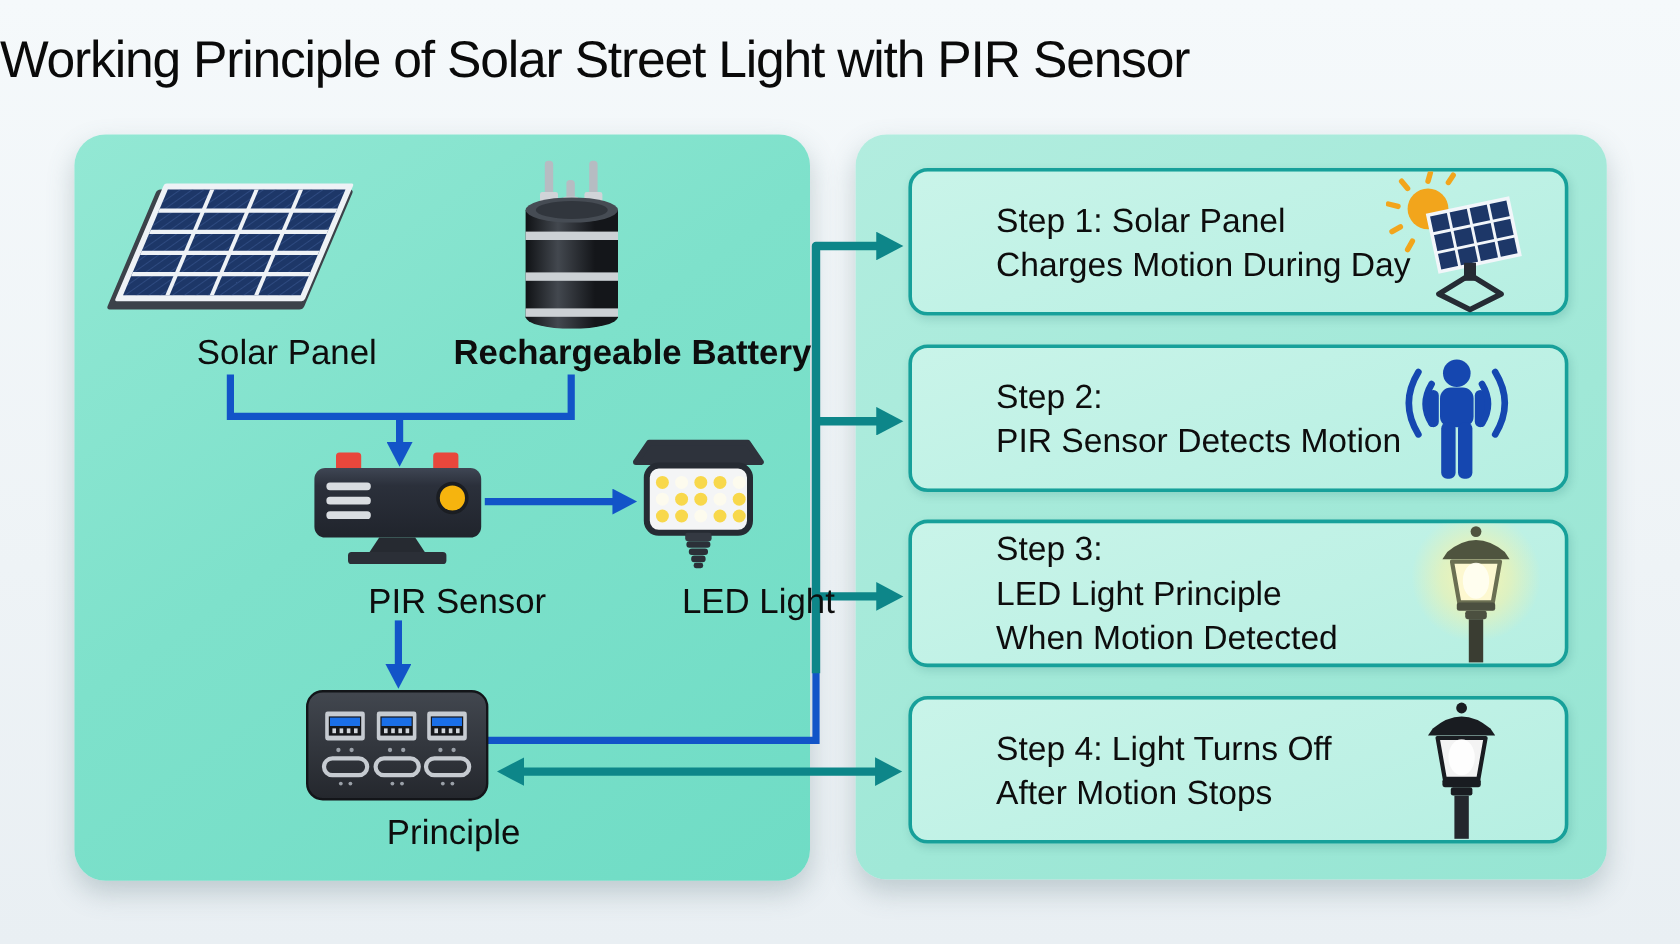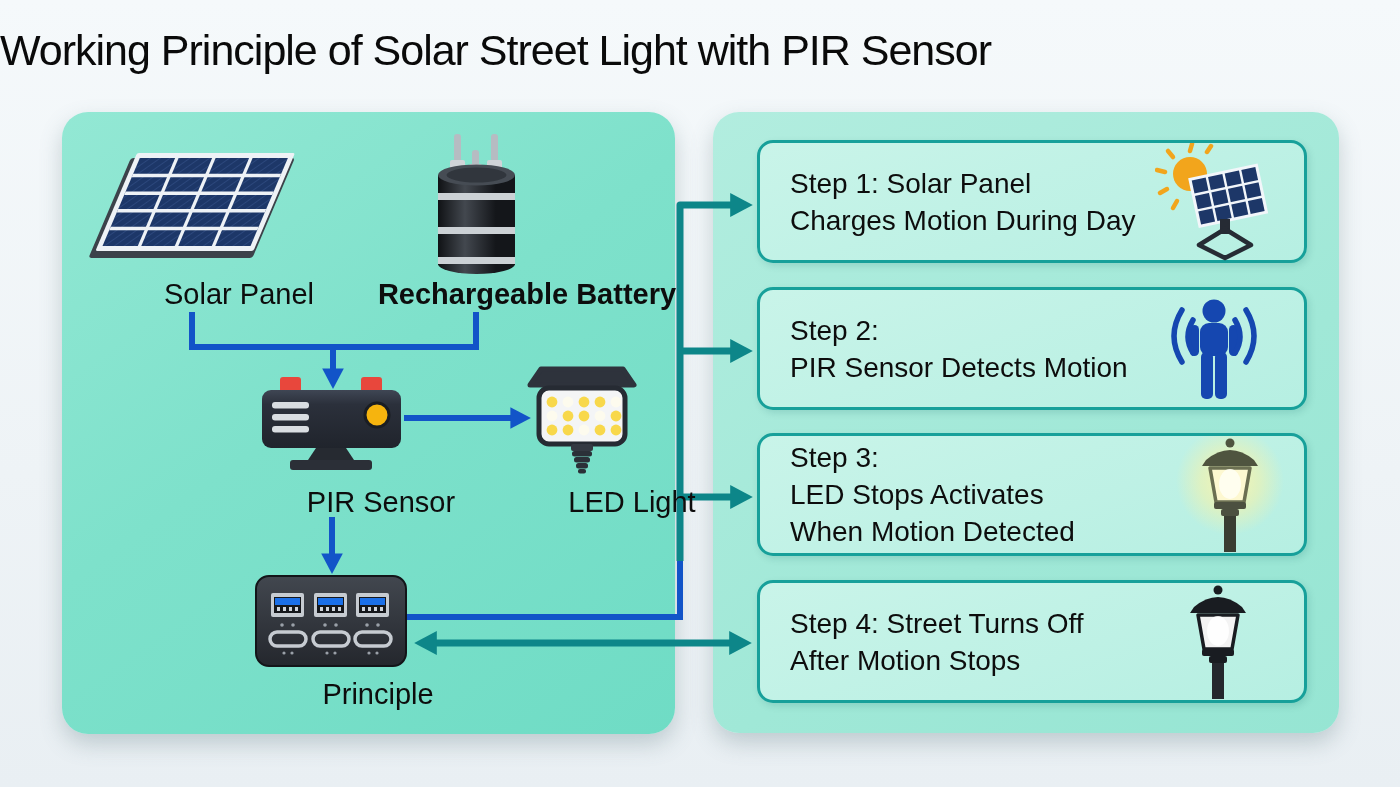--- a/index.html
+++ b/index.html
@@ -29,21 +29,21 @@
   }
   #right-panel{
     left:713px;top:112px;width:626px;height:621px;
     background:linear-gradient(145deg,#b2eddf 0%,#a0e8d7 60%,#96e5d3 100%);
   }
   .step-box{
     position:absolute;left:44px;width:550px;height:123px;box-sizing:border-box;
     border:3px solid var(--teal-border);border-radius:16px;
     background:linear-gradient(160deg,#c9f4e9 0%,#b6efe2 100%);
     box-shadow:2px 3px 7px rgba(10,90,85,.15);
-    display:flex;flex-direction:column;justify-content:center;
+    display:flex;flex-direction:column;justify-content:center;padding-left:40px;
   }
   .step-text{padding-left:30px;font-size:28px;line-height:37px;}
   .step-icon{position:absolute;top:0;bottom:0;display:flex;align-items:center;}
   .comp-label{
     position:absolute;transform:translateX(-50%);font-size:29px;white-space:nowrap;margin-left:47px;
   }
   .icon{position:absolute;}
   svg{display:block;}
   .blue-line{stroke:var(--blue-connector);stroke-width:6;fill:none;stroke-linejoin:miter;}
   .teal-line{stroke:var(--teal-arrow);stroke-width:7;fill:none;stroke-linejoin:round;}
@@ -290,21 +290,21 @@
           <path d="M92,14 Q108,40 92,66"></path>
           <path d="M81,24 Q91,41 81,57"></path>
         </g>
       </svg>
     </div>
   </div>
 
   <div class="step-box" style="top:433px;left:757px;">
     <div class="step-text">
       <div>Step 3:</div>
-      <div>LED Stops Activates</div>
+      <div>LED Light Principle</div>
       <div>When Motion Detected</div>
     </div>
     <div class="step-icon" style="right:14px;">
       <svg width="120" height="118" viewBox="0 0 120 118">
         <defs>
           <radialGradient id="glow" cx="0.5" cy="0.5" r="0.5">
             <stop offset="0" stop-color="#fcf6b0" stop-opacity="0.95"></stop>
             <stop offset="0.55" stop-color="#f8f2a8" stop-opacity="0.55"></stop>
             <stop offset="1" stop-color="#f8f2a8" stop-opacity="0"></stop>
           </radialGradient>
@@ -316,21 +316,21 @@
         <ellipse cx="60" cy="48" rx="11" ry="15" fill="#fffef2" opacity="0.9"></ellipse>
         <rect x="44" y="66" width="32" height="7" rx="2" fill="#4c5040"></rect>
         <rect x="51" y="73" width="18" height="7" rx="2" fill="#4c5040"></rect>
         <rect x="54" y="80" width="12" height="36" fill="#3a3d32"></rect>
       </svg>
     </div>
   </div>
 
   <div class="step-box" style="top:580px;left:757px;">
     <div class="step-text">
-      <div>Step 4: Street Turns Off</div>
+      <div>Step 4: Light Turns Off</div>
       <div>After Motion Stops</div>
     </div>
     <div class="step-icon" style="right:26px;">
       <svg width="120" height="118" viewBox="0 0 120 118">
         <circle cx="60" cy="7" r="4.5" fill="#191c21"></circle>
         <path d="M36,24 Q60,4 84,24 L88,30 L32,30 Z" fill="#191c21"></path>
         <polygon points="40,32 80,32 74,66 46,66" fill="#f3f3f3" stroke="#191c21" stroke-width="3.5" stroke-linejoin="round"></polygon>
         <ellipse cx="60" cy="48" rx="11" ry="15" fill="#ffffff" opacity="0.85"></ellipse>
         <rect x="44" y="66" width="32" height="7" rx="2" fill="#191c21"></rect>
         <rect x="51" y="73" width="18" height="7" rx="2" fill="#191c21"></rect>

